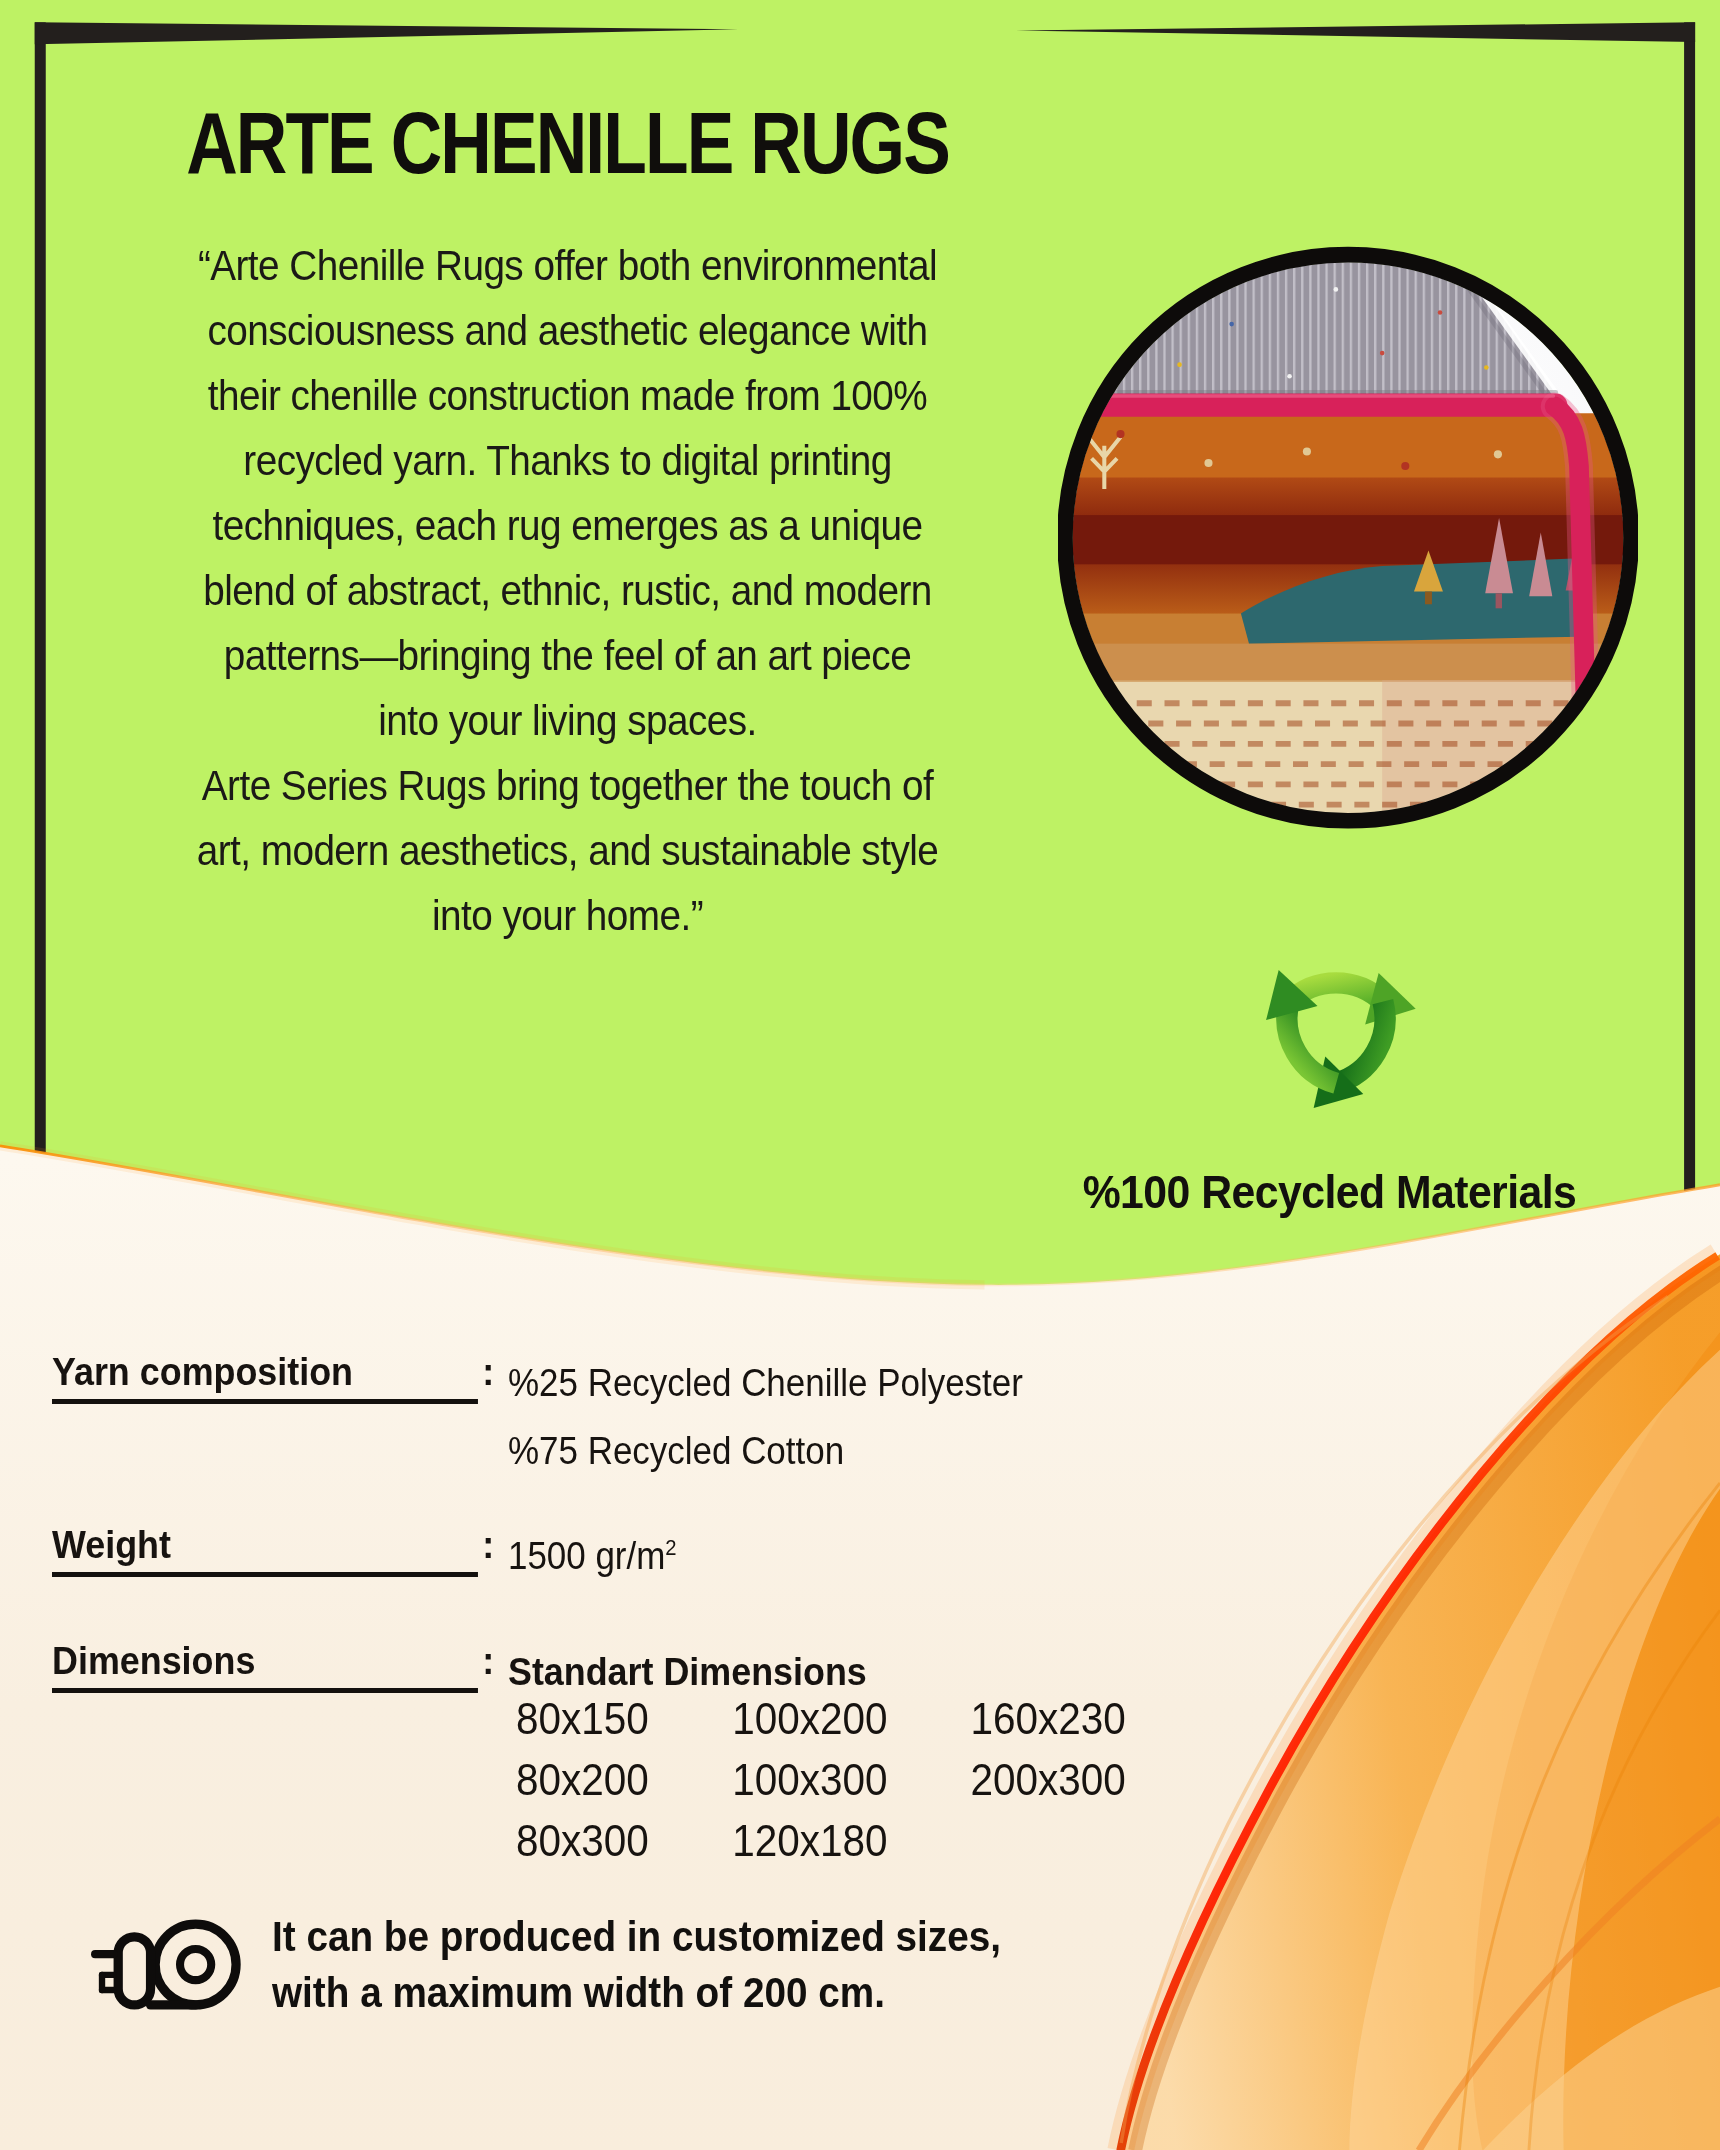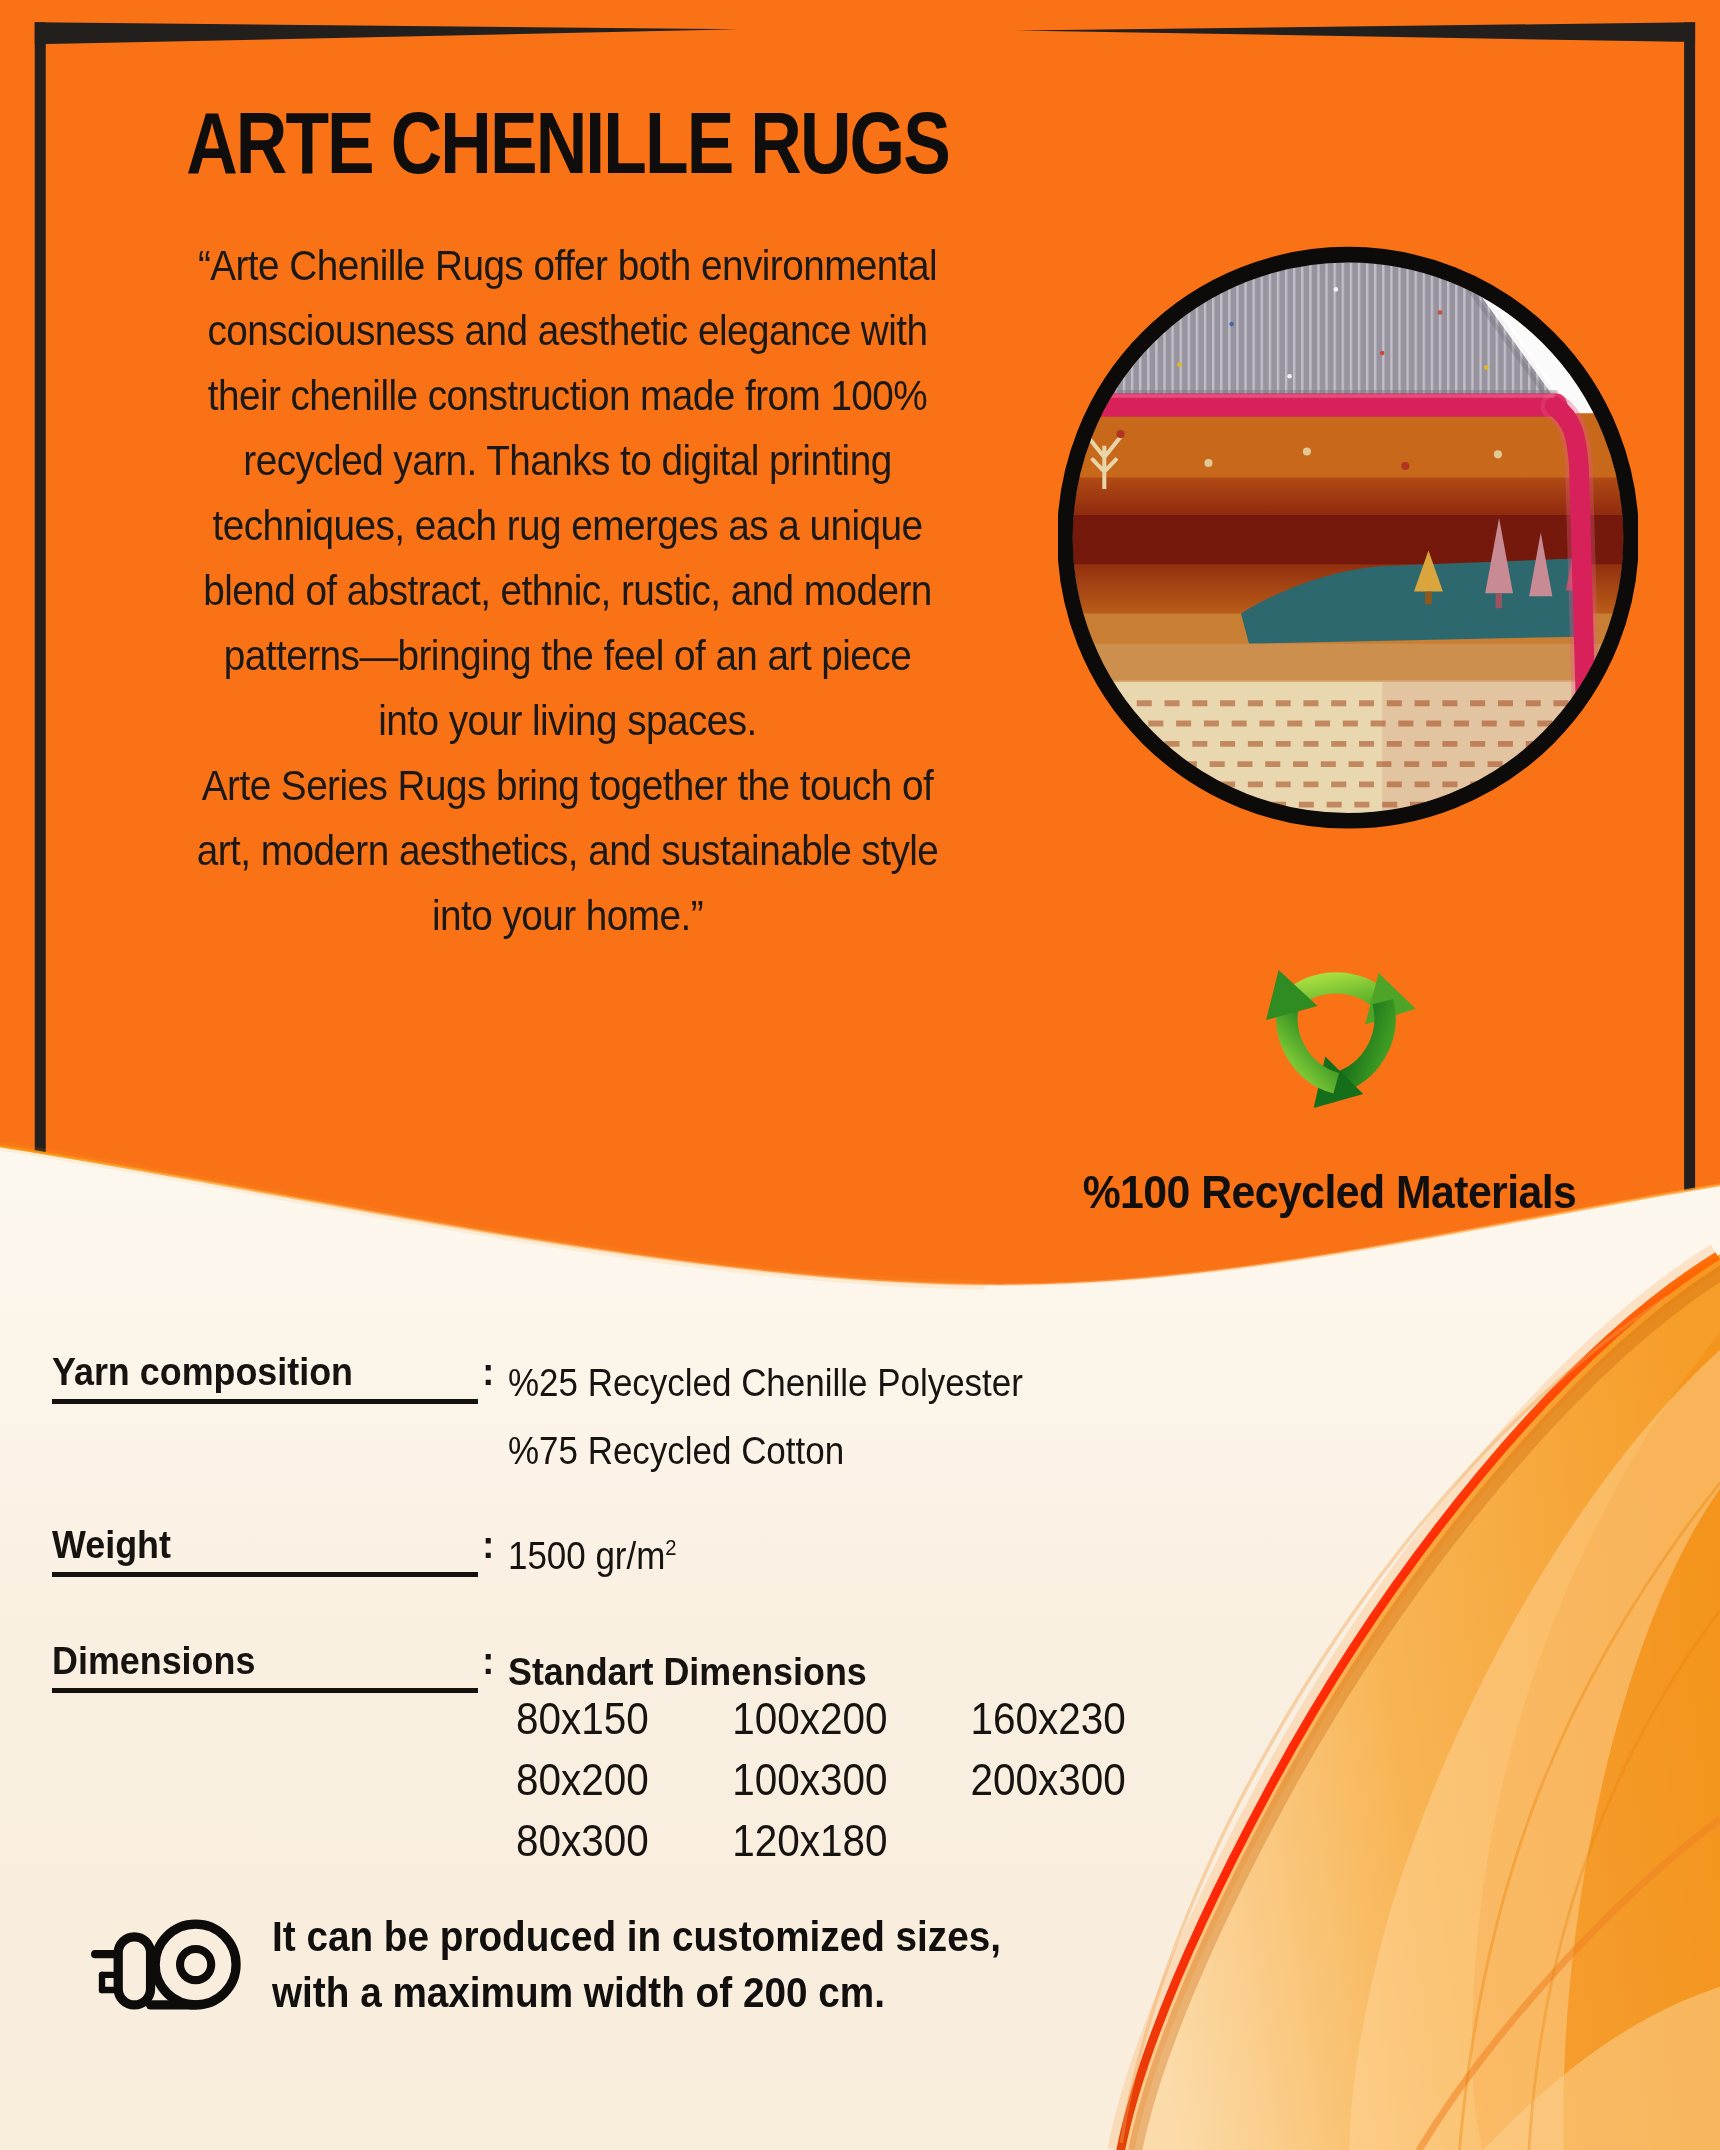--- a/index.html
+++ b/index.html
@@ -1,18 +1,18 @@
 <!DOCTYPE html>
 <html style="font-size:9.3px"><head>
 <meta charset="utf-8">
 <style>
   html,body{margin:0;padding:0;background:#e8e8e8;}
   .page{
     position:relative; width:1720px; height:2151px; overflow:hidden;
-    background:#f97316; font-family:"Liberation Sans", sans-serif; color:#171310;
+    background:#bef264; font-family:"Liberation Sans", sans-serif; color:#171310;
   }
   svg.layer{position:absolute; left:0; top:0; pointer-events:none;}
   .title{
     position:absolute; left:52px; top:96px; width:1031px; margin:0;
     text-align:center; font-size:87px; line-height:93px; font-weight:800;
     letter-spacing:-2.3px; transform:scaleX(.82); transform-origin:50% 50%; color:#100e0c;
   }
   .quote{
     position:absolute; left:52px; top:233px; width:1031px;
     text-align:center; font-size:43px; line-height:65px; font-weight:400;

